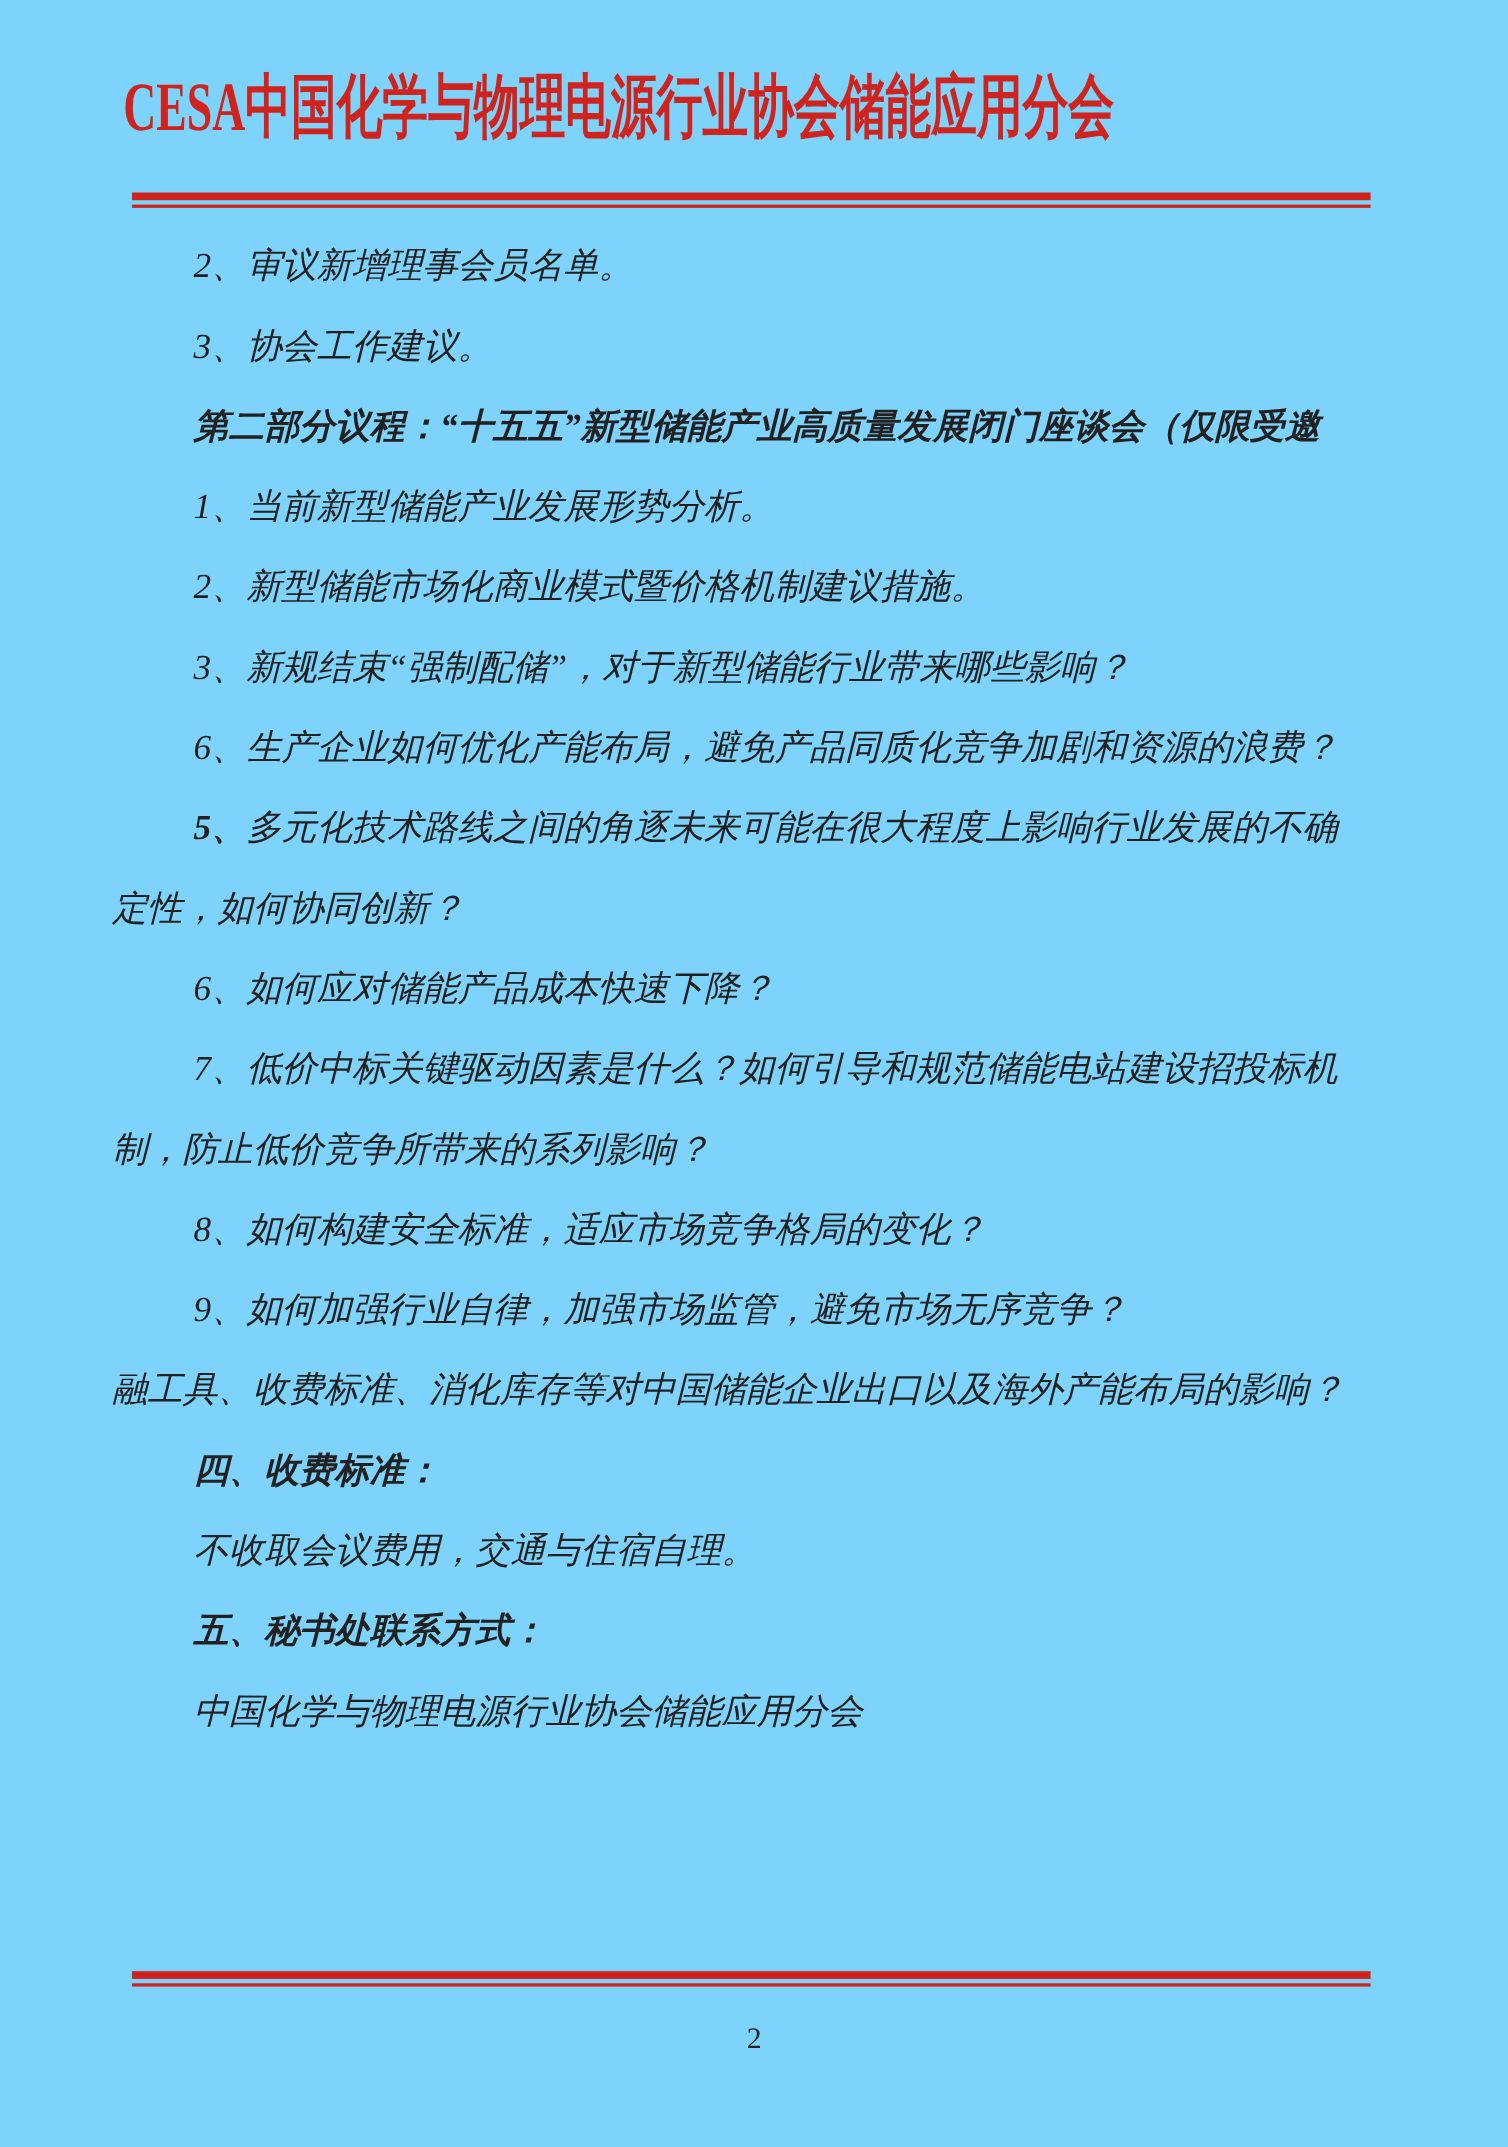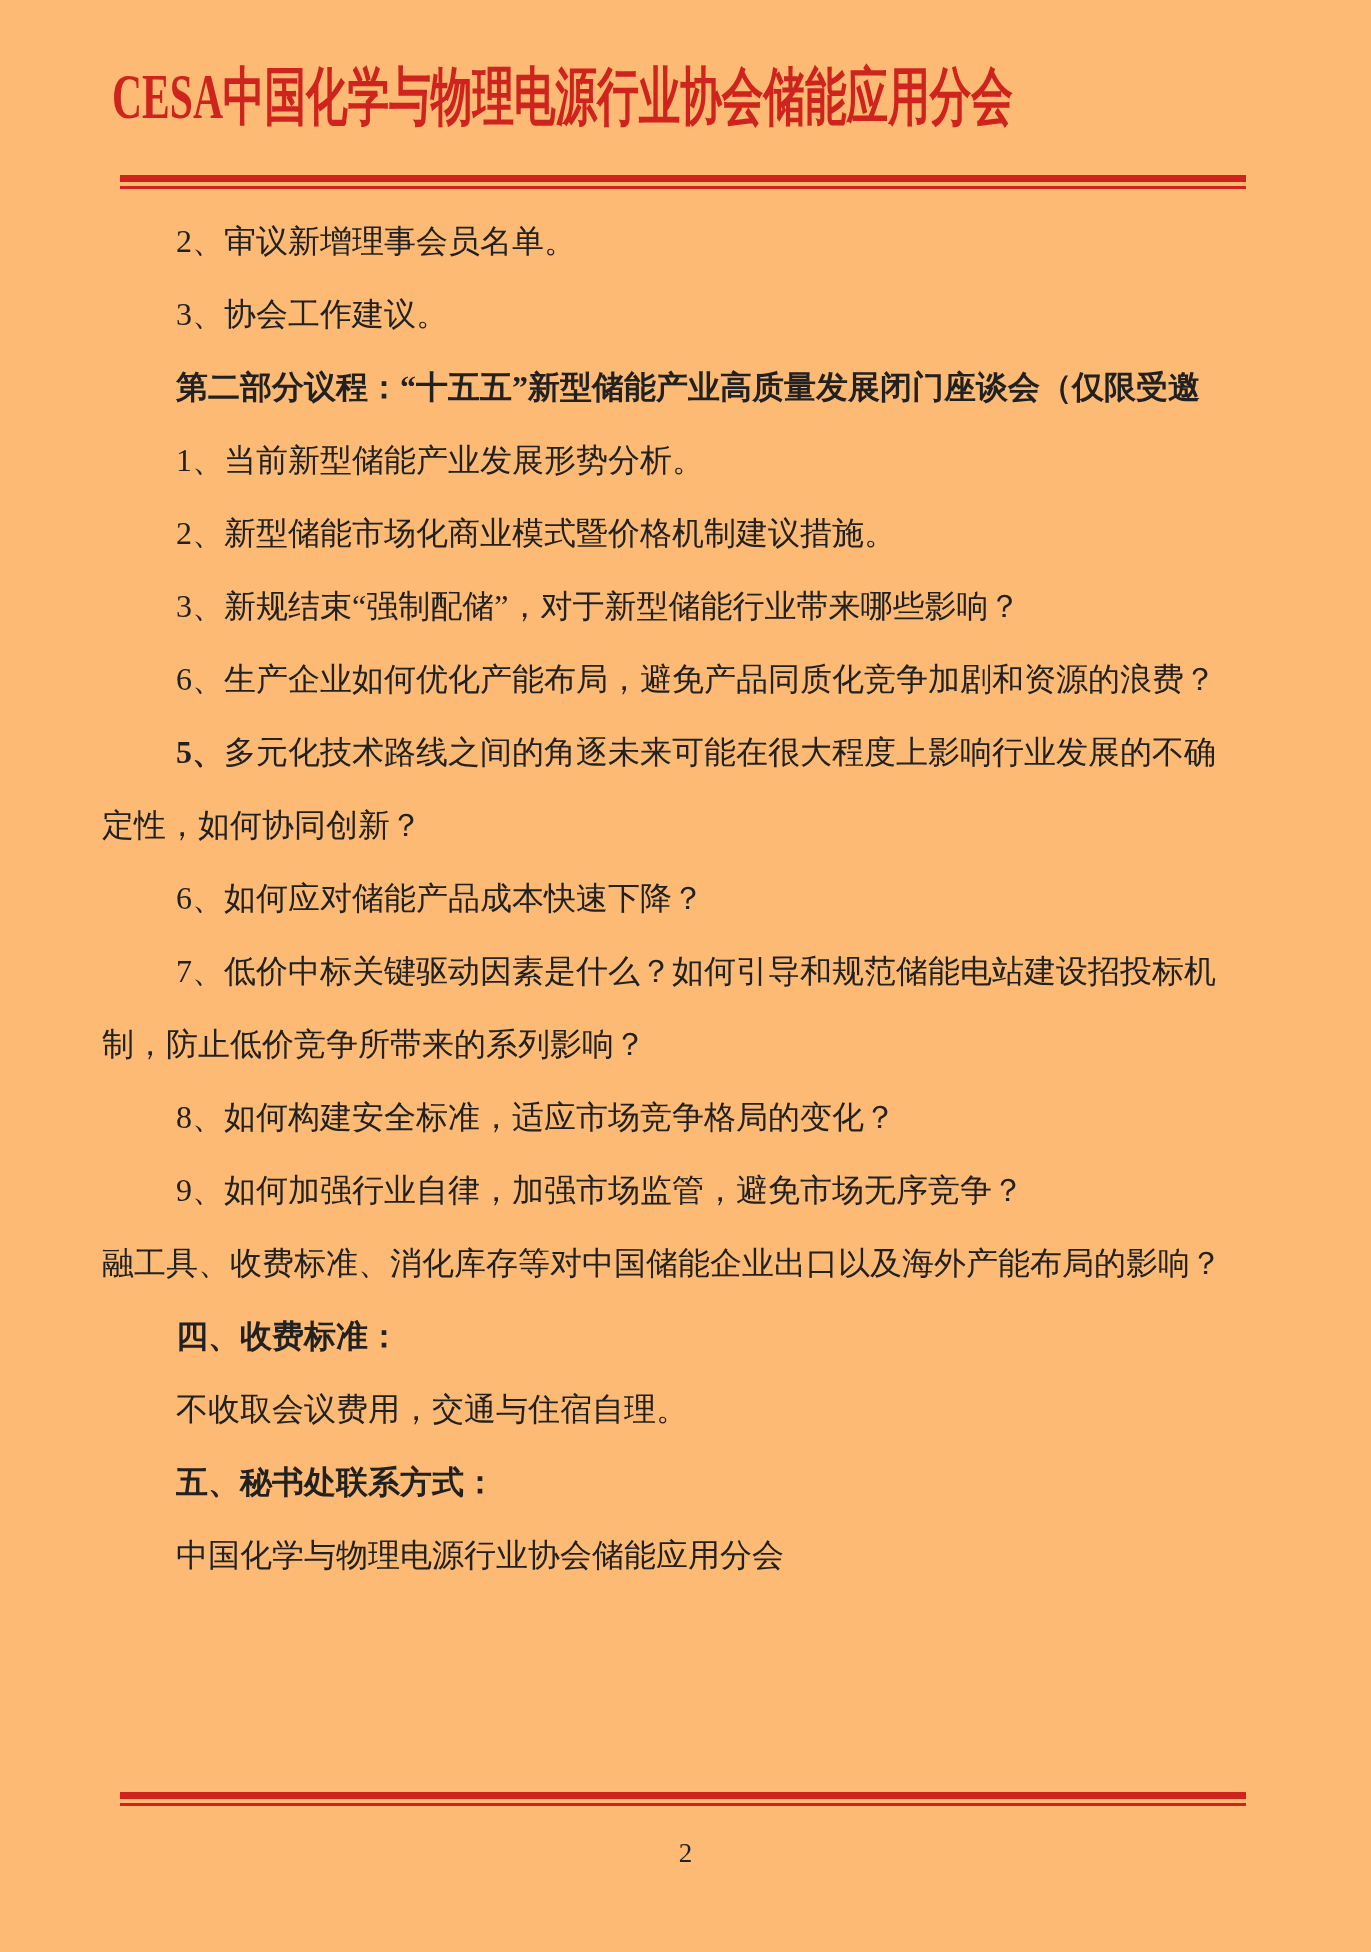--- a/index.html
+++ b/index.html
@@ -6,21 +6,21 @@
     --brand-red: #ce241d;
     --text-color: #212121;
   }
   * { margin: 0; padding: 0; box-sizing: content-box; }
   html, body { background: #888; }
   .page {
     position: relative;
     width: 1371px;
     height: 1952px;
     margin: 0 auto;
-    background: #fdba74;
+    background: #7dd3fc;
     overflow: hidden;
     font-family: "Liberation Serif", "DejaVu Serif", serif;
   }
   .logo-title {
     position: absolute;
     top: 54px;
     left: 112px;
     font-size: 63px;
     font-weight: bold;
     color: var(--brand-red);
@@ -43,20 +43,21 @@
     top: 205px;
     left: 102px;
     width: 1180px;
   }
   .line {
     height: 73px;
     line-height: 73px;
     font-size: 32px;
     color: var(--text-color);
     white-space: nowrap;
+    font-style: italic;
   }
   .indent { padding-left: 74px; }
   .bold { font-weight: bold; }
   .page-num {
     position: absolute;
     top: 1838px;
     left: 0;
     width: 100%;
     text-align: center;
     font-size: 27px;

